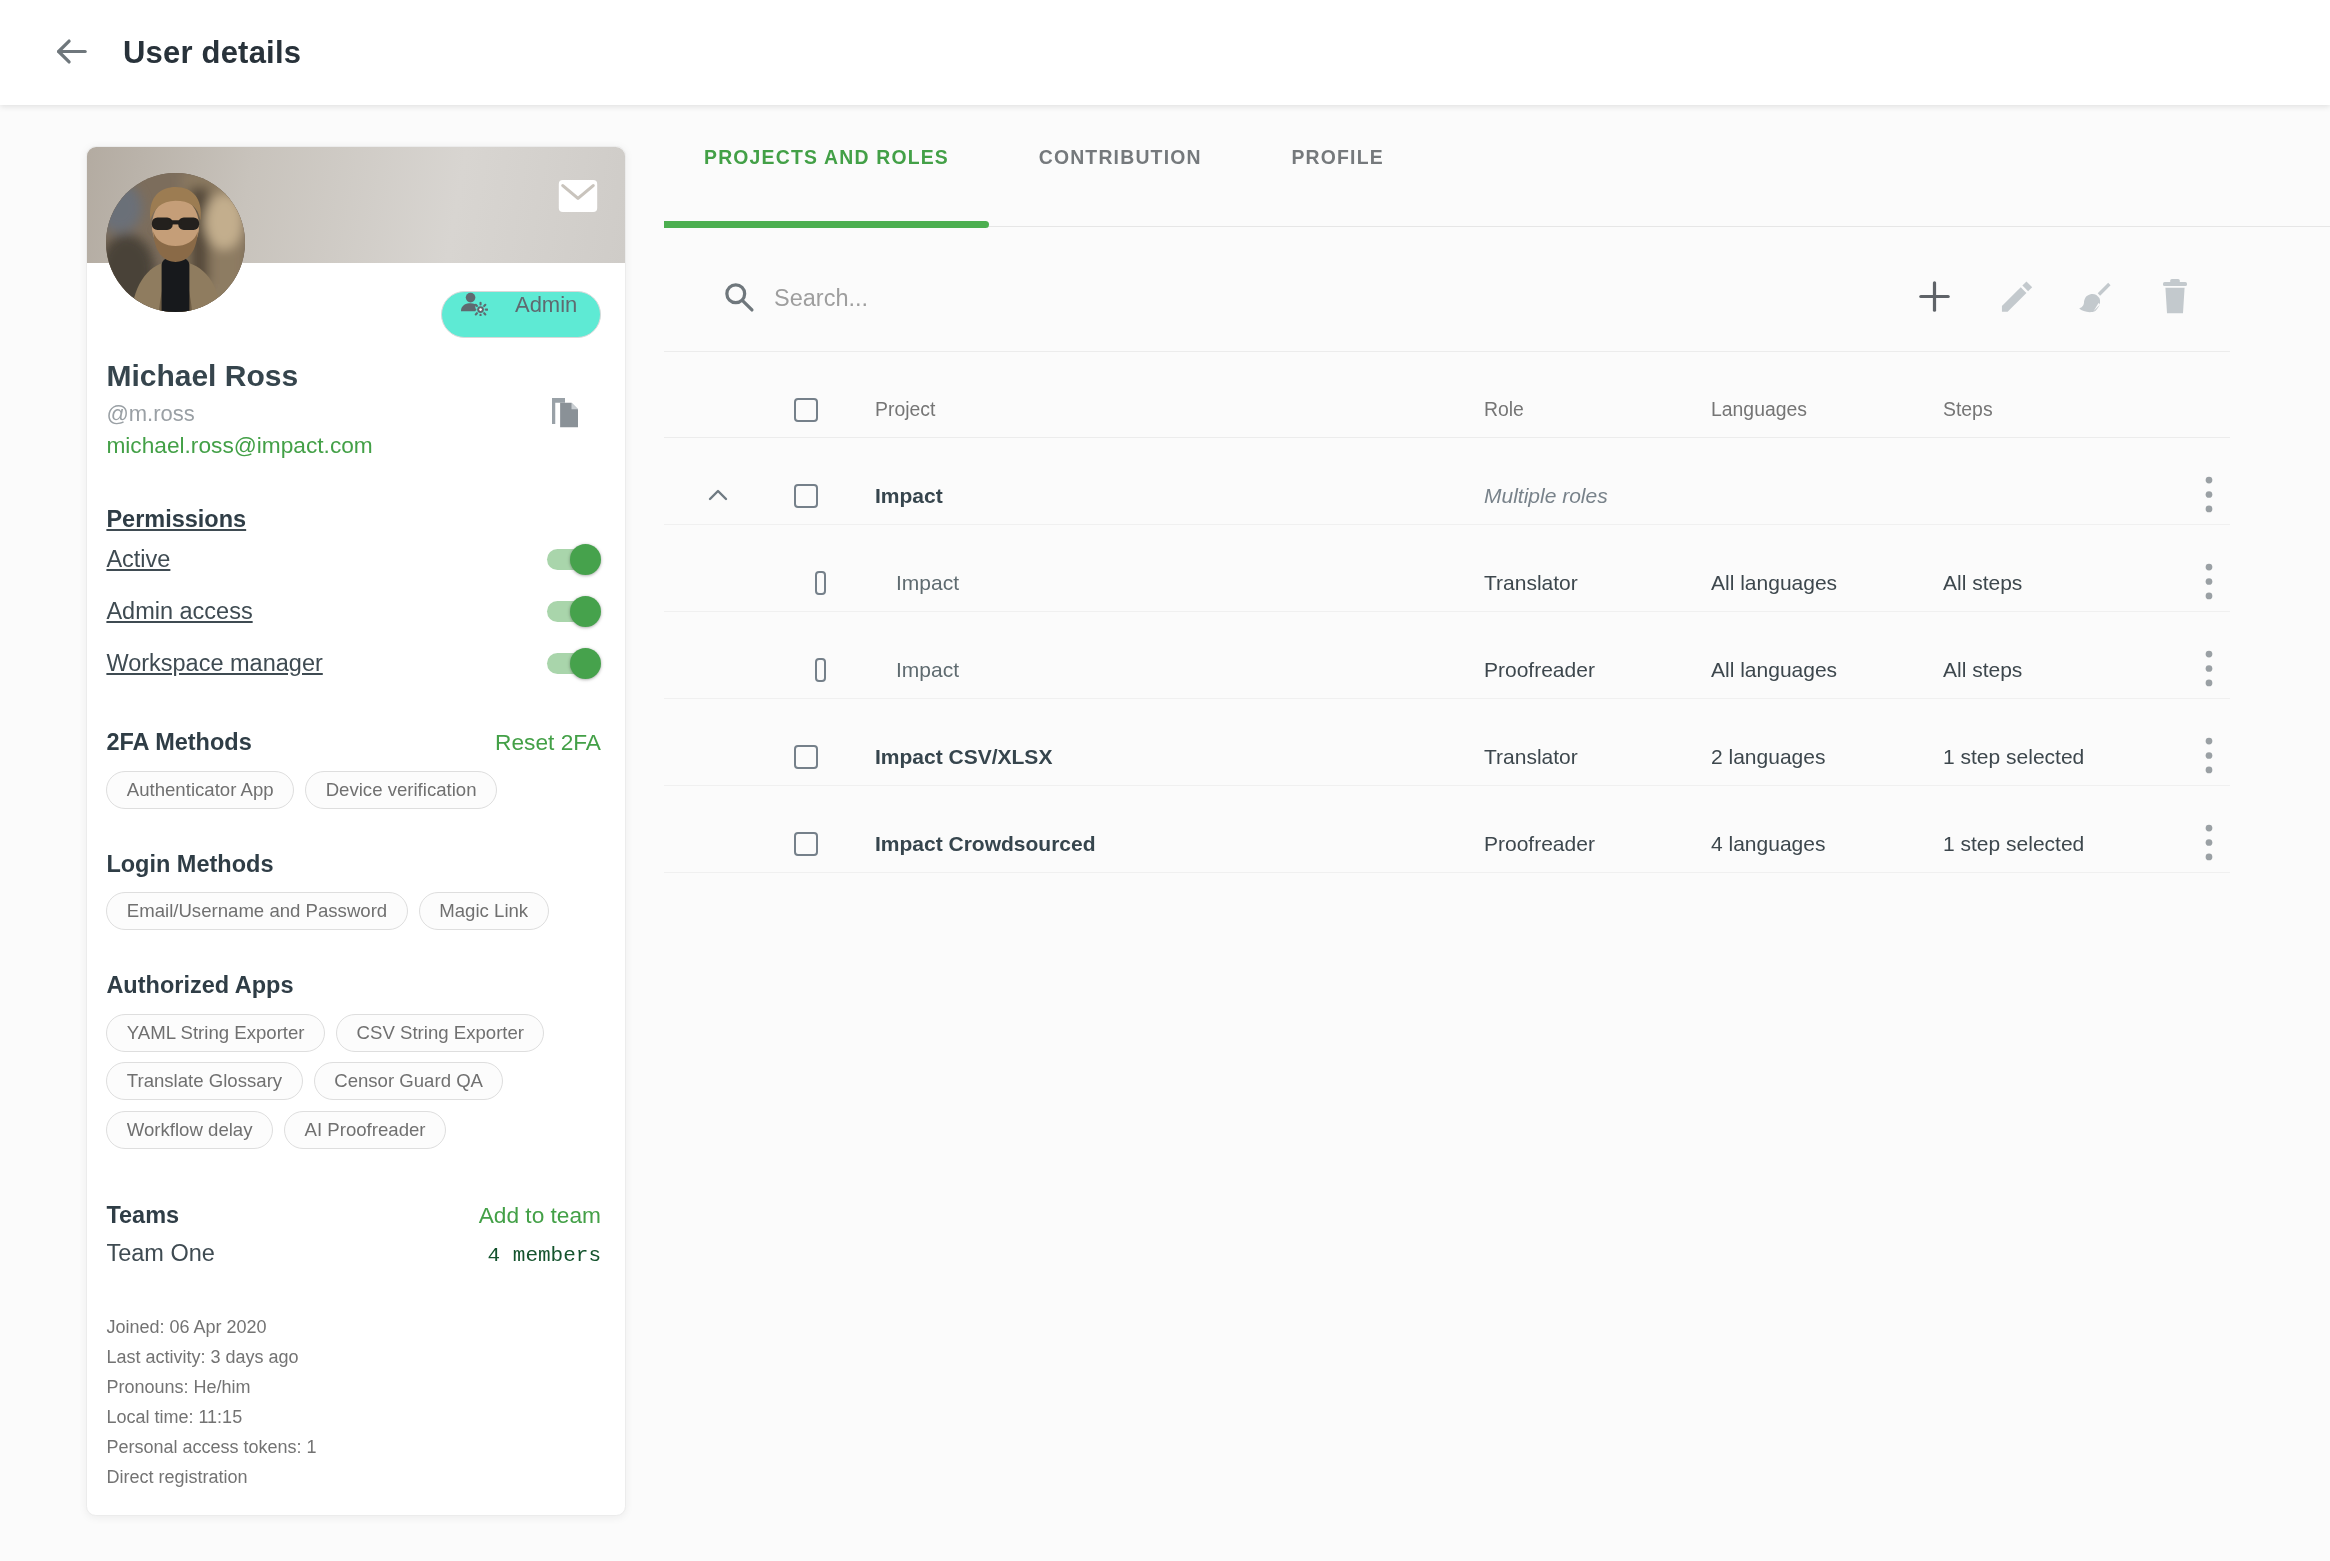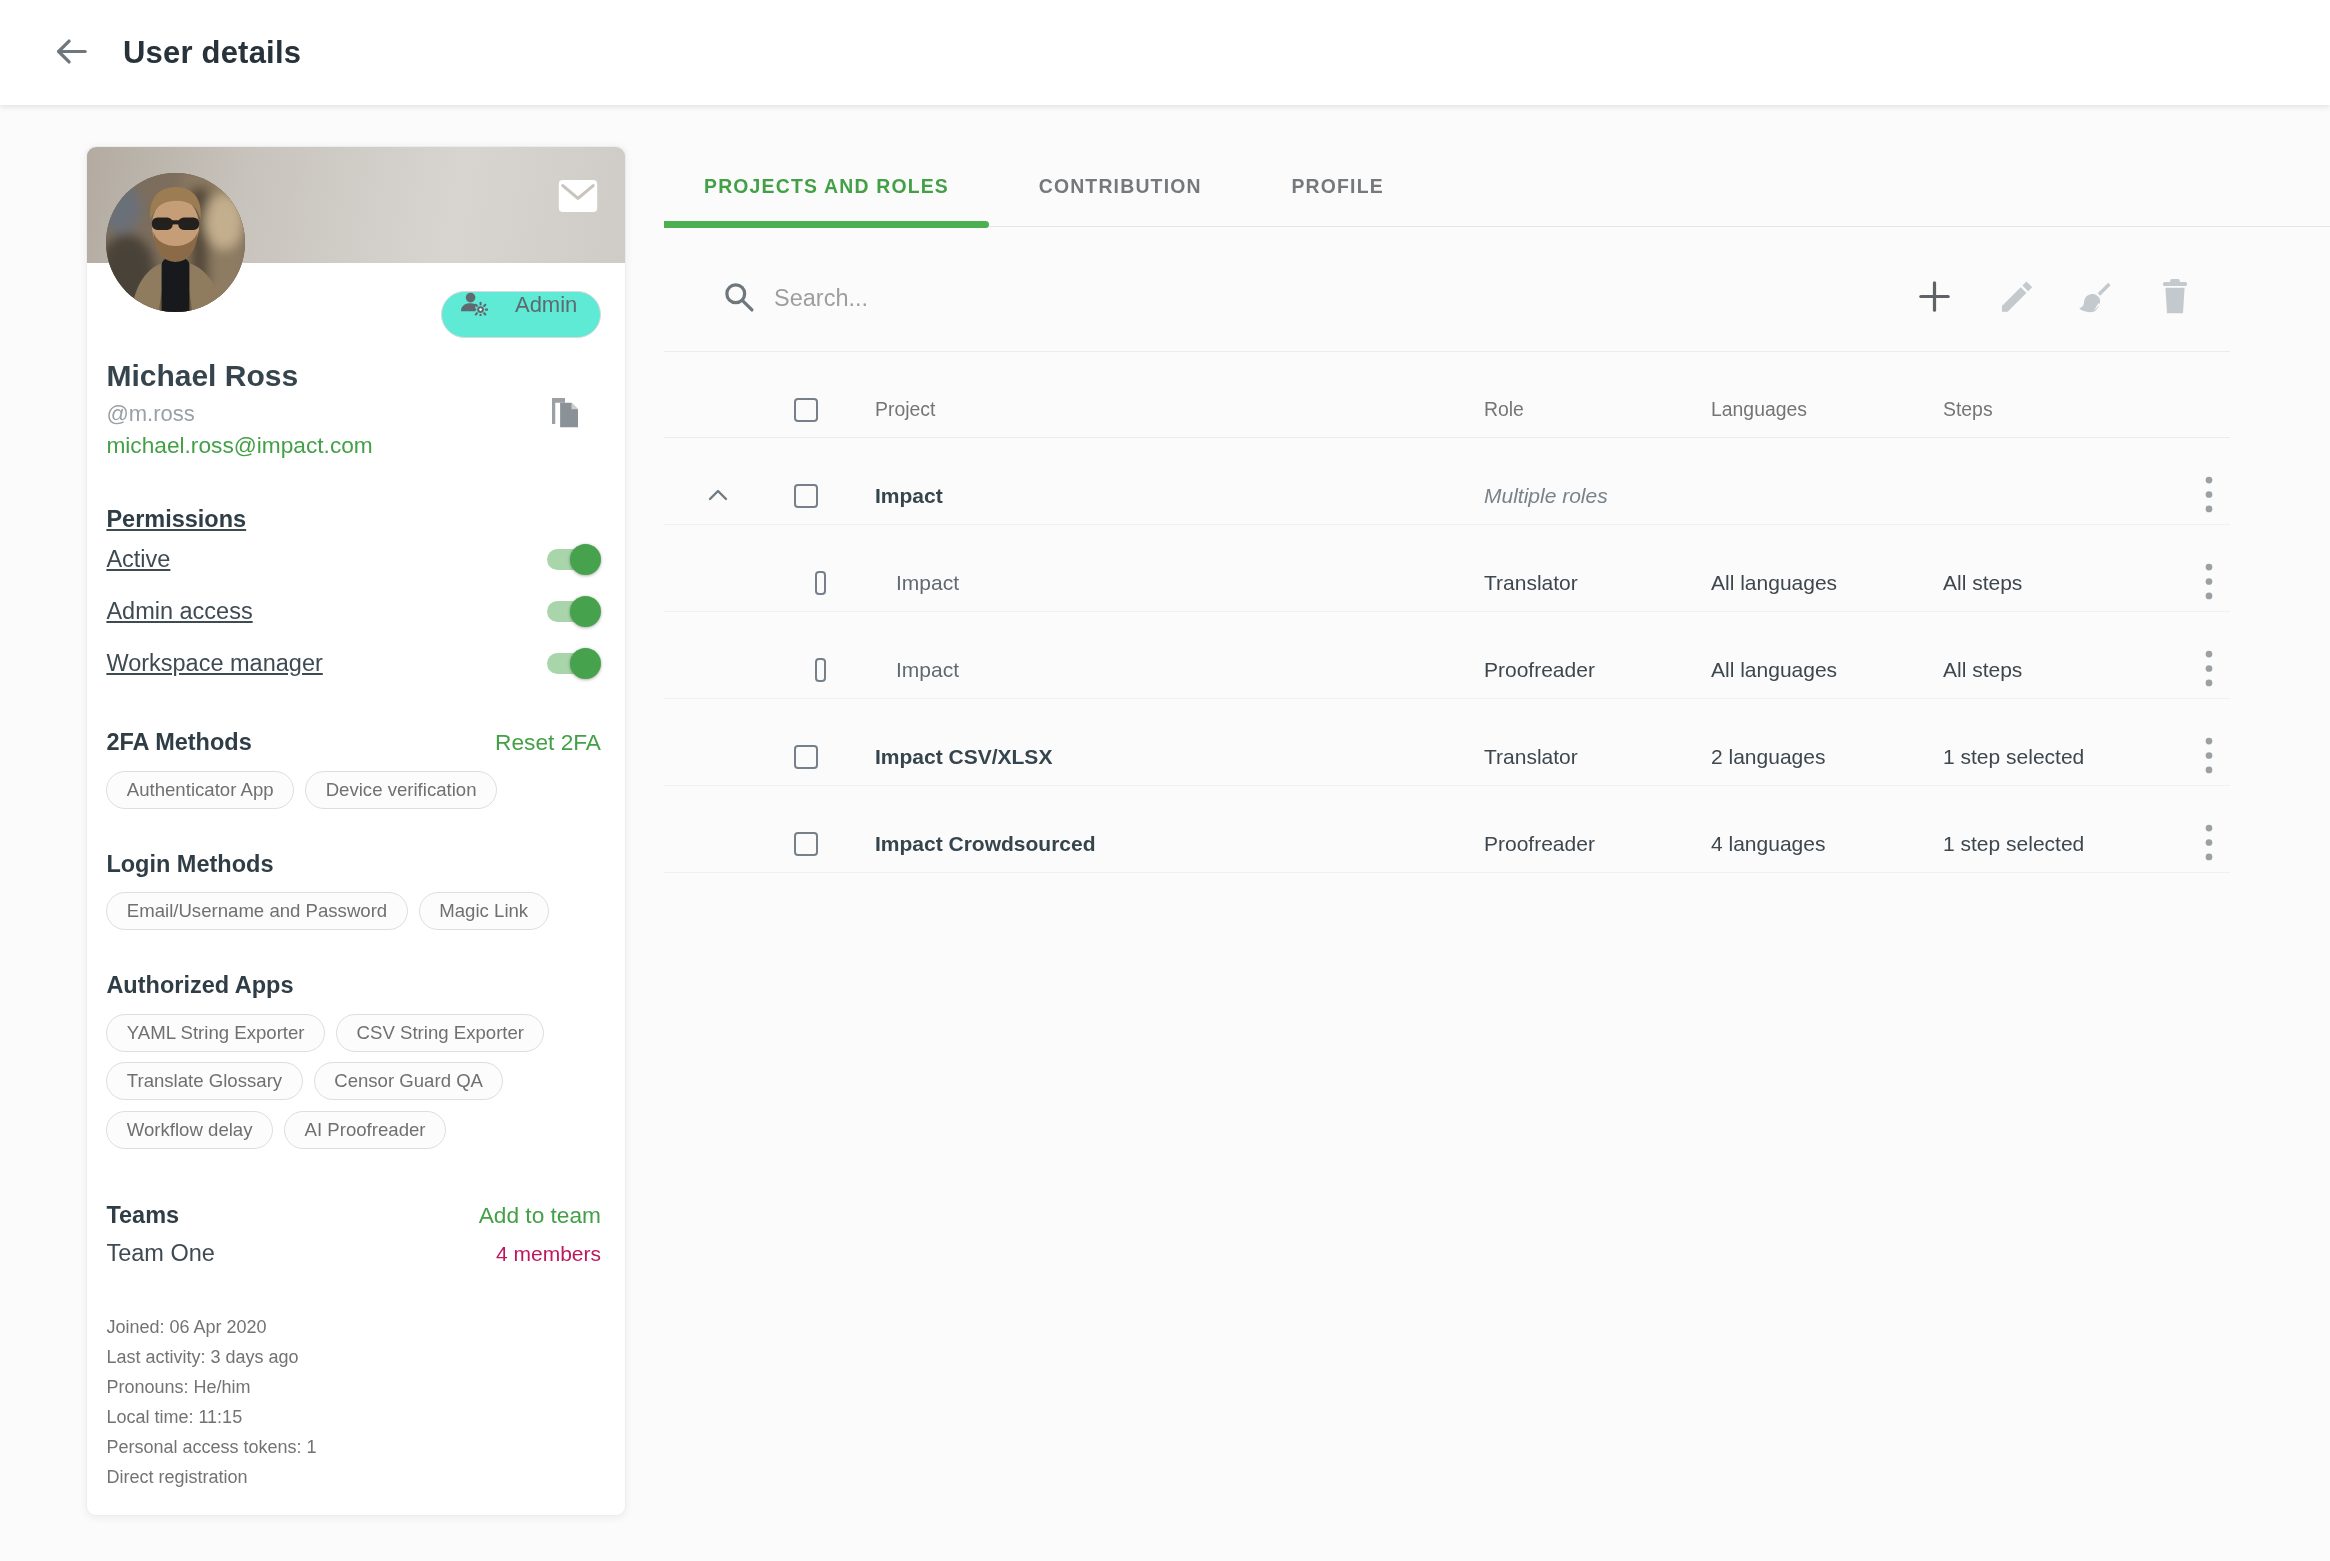--- a/index.html
+++ b/index.html
@@ -71,29 +71,29 @@
     border:1.6px solid #dedede; border-radius:20px; background:#fcfcfc;
     font-size:18.6px; color:#707070; white-space:nowrap;
   }
   .twofa{ margin-top:40px; }
   .login{ margin-top:42px; }
   .apps{ margin-top:42px; }
 
   .teams{ margin-top:53px; }
   .team-row{ display:flex; align-items:baseline; justify-content:space-between; margin-top:11.3px;gap:12px; }
   .team-name{ font-size:23.5px; color:#3f4b52; }
-  .team-meta{ font-size:21px; color:#be185d; }
+  .team-meta{ font-size:21px; color:#14532d;font-family:Liberation Mono, monospace; }
 
   .meta-list{ margin-top:45px; }
   .meta-line{ font-size:18px; color:#737373; line-height:30px; }
 
   
   .panel{ position:absolute; left:664px; top:146px; width:1666px; }
   .tabs{ display:flex; height:81px; border-bottom:1.6px solid #e6e6e6; }
-  .tab{ position:relative; height:100%; display:flex; align-items:center; padding:0 40px;
+  .tab{ position:relative; height:100%; display:flex; align-items:flex-start; padding:0 40px;
     font-size:19.4px; font-weight:bold; letter-spacing:1.2px; color:#75797c; cursor:pointer; }
   .tab.active{ color:var(--accent); }
   .tab.active .tab-underline{ position:absolute; left:0; bottom:-1.6px; width:100%; height:6.5px;
     background:#4caf50; border-radius:0 4px 4px 0; }
   .tab + .tab{ margin-left:9.7px; }
 
   .toolbar{ width:1566px; height:125px; display:flex; align-items:center; padding-top:18px;
     border-bottom:1.6px solid var(--divider); }
   .search{ display:flex; align-items:center; gap:18px; flex:1; padding-left:58px; }
   .search input{ border:none; outline:none; background:transparent; font-size:23.5px; color:#3f4b52;

